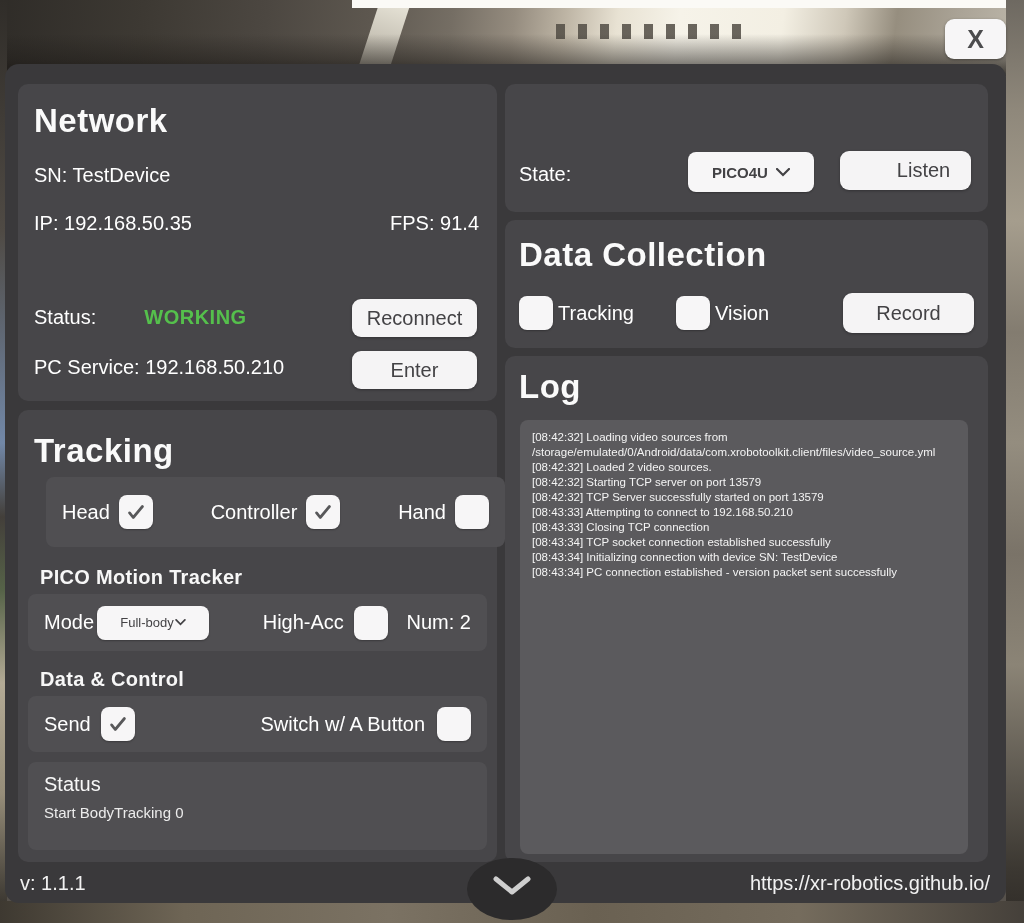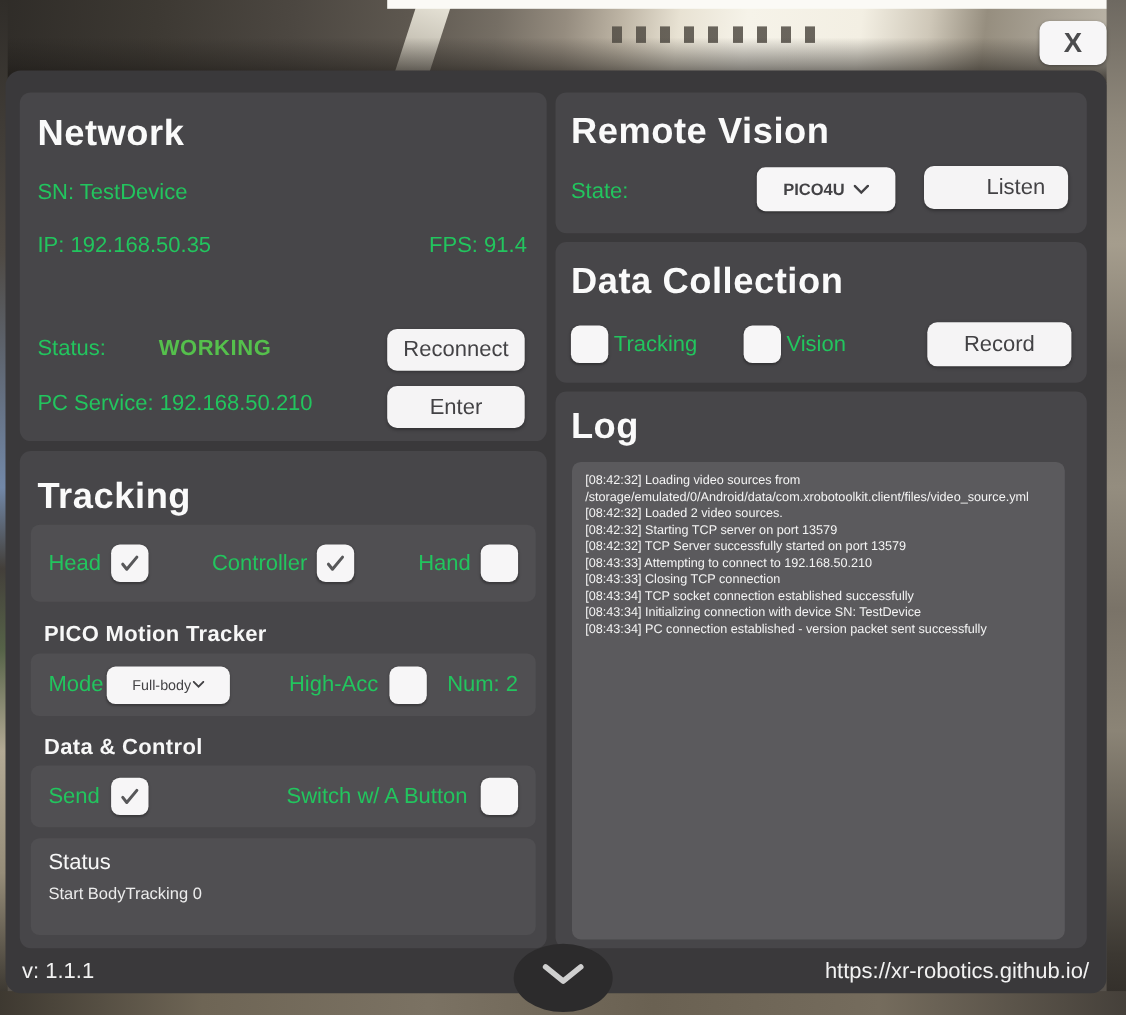--- a/index.html
+++ b/index.html
@@ -30,21 +30,21 @@
     background:linear-gradient(90deg,#3e3931 0%,#6e6555 18%,#7b7263 38%,#6a6152 58%,#756c5d 78%,#45403a 100%);}
 
   
   .close-btn{left:945px;top:19px;width:61px;height:40px;border-radius:9px;background:#f7f6f7;
     color:#4c4c4e;font-size:25px;font-weight:bold;display:flex;align-items:center;justify-content:center;
     box-shadow:0 1px 3px rgba(0,0,0,.35);cursor:pointer;z-index:5;}
   .main-panel{left:5px;top:64px;width:1001px;height:839px;background:#3a393b;border-radius:14px;z-index:2;}
   .panel{position:absolute;background:#474649;border-radius:10px;}
 
   .title{position:absolute;font-size:33px;font-weight:bold;color:#fafafa;letter-spacing:.5px;}
-  .label{font-size:20px;color:#22c55e;}
+  .label{font-size:20px;color:#ffffff;}
   .sub-title{position:absolute;font-size:20px;font-weight:bold;color:#f7f7f7;letter-spacing:.3px;}
 
   .btn{background:#f5f4f5;color:#434245;border-radius:9px;display:flex;align-items:center;
     justify-content:center;font-size:20px;box-shadow:0 1px 3px rgba(0,0,0,.3);cursor:pointer;}
   .checkbox{width:34px;height:34px;background:#f7f6f7;border-radius:8px;flex:0 0 auto;
     box-shadow:0 1px 2px rgba(0,0,0,.28);display:flex;align-items:center;justify-content:center;cursor:pointer;}
   .checkbox svg{display:none;}
   .checkbox.checked svg{display:block;}
   .dropdown{background:#f7f6f7;border-radius:8px;display:flex;align-items:center;justify-content:center;
     color:#434245;box-shadow:0 1px 2px rgba(0,0,0,.28);cursor:pointer;}
@@ -98,21 +98,21 @@
       </div>
       <div class="abs label" style="left:16px;top:272px;">PC Service: 192.168.50.210</div>
       <div class="abs btn" style="left:334px;top:267px;width:125px;height:38px;">
         <span>Enter</span>
       </div>
     </div>
 
     <div class="panel" style="left:13px;top:346px;width:479px;height:452px;">
       <div class="title" style="left:16px;top:22px;">Tracking</div>
 
-      <div class="row-box" style="left:10px;top:67px;width:459px;height:70px;justify-content:space-between;text-align:right;">
+      <div class="row-box" style="left:28px;top:67px;width:459px;height:70px;justify-content:space-between;text-align:right;">
         <div class="group" style="gap:9px;">
           <span class="label">Head</span>
           <div class="checkbox checked">
             <svg width="22" height="22" viewBox="0 0 24 24">
                 <path d="M5 13l4 5 10-12" stroke="#58585a" stroke-width="3" fill="none" stroke-linecap="round" stroke-linejoin="round"></path>
               </svg>
           </div>
         </div>
         <div class="group" style="gap:9px;">
           <span class="label">Controller</span>
@@ -170,21 +170,20 @@
         </div>
       </div>
 
       <div class="row-box" style="left:10px;top:352px;width:459px;height:88px;align-items:flex-start;flex-direction:column;justify-content:flex-start;padding:11px 16px;">
         <div style="font-size:20px;font-weight:normal;color:#f7f7f7;">Status</div>
         <div style="font-size:15px;color:#ececec;margin-top:8px;">Start BodyTracking 0</div>
       </div>
     </div>
 
     <div class="panel" style="left:500px;top:20px;width:483px;height:128px;">
-      <div class="title" style="left:14px;top:16px;">Remote Vision</div>
       <div class="abs label" style="left:14px;top:79px;">State:</div>
       <div class="abs dropdown" style="left:183px;top:68px;width:126px;height:40px;font-size:15px;font-weight:bold;">
         <span>PICO4U</span>
         <svg width="14" height="9" viewBox="0 0 14 9" style="margin-left:8px;">
             <path d="M1 1l6 6 6-6" stroke="#434245" stroke-width="2.2" fill="none" stroke-linecap="round"></path>
           </svg>
       </div>
       <div class="abs btn" style="left:335px;top:67px;width:131px;height:39px;padding-left:36px;">
         <span>Listen</span>
       </div>

